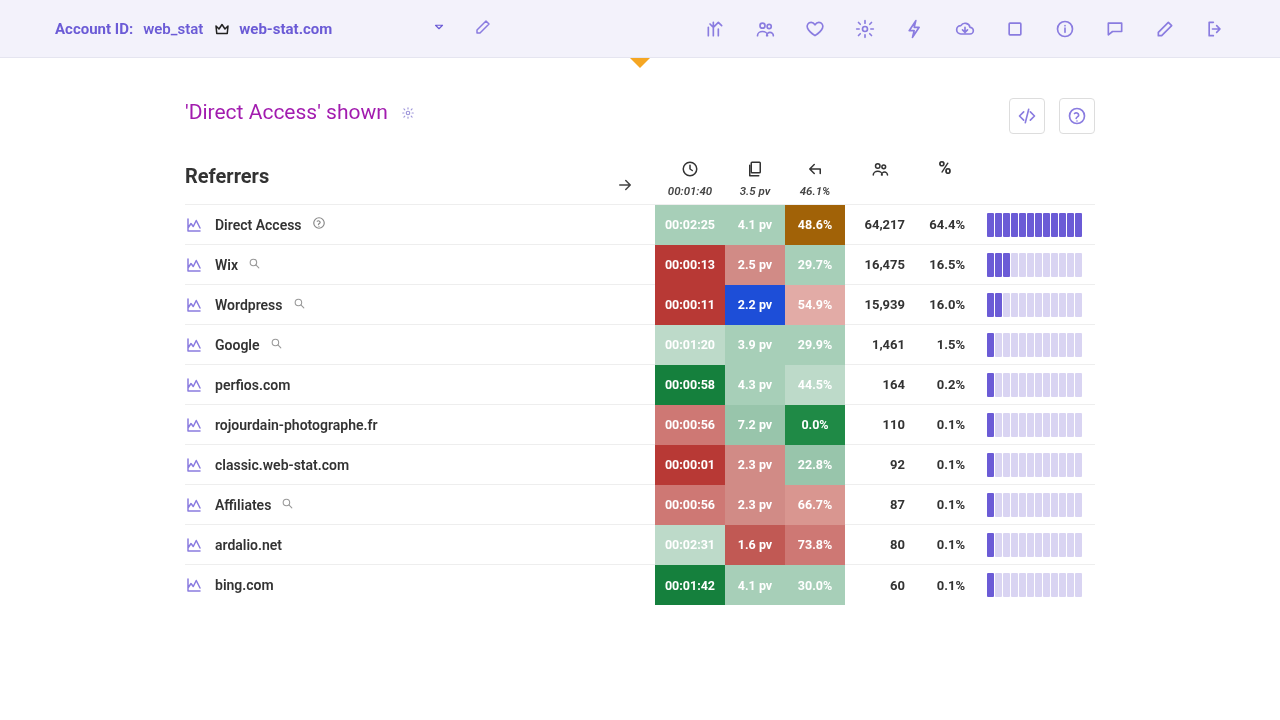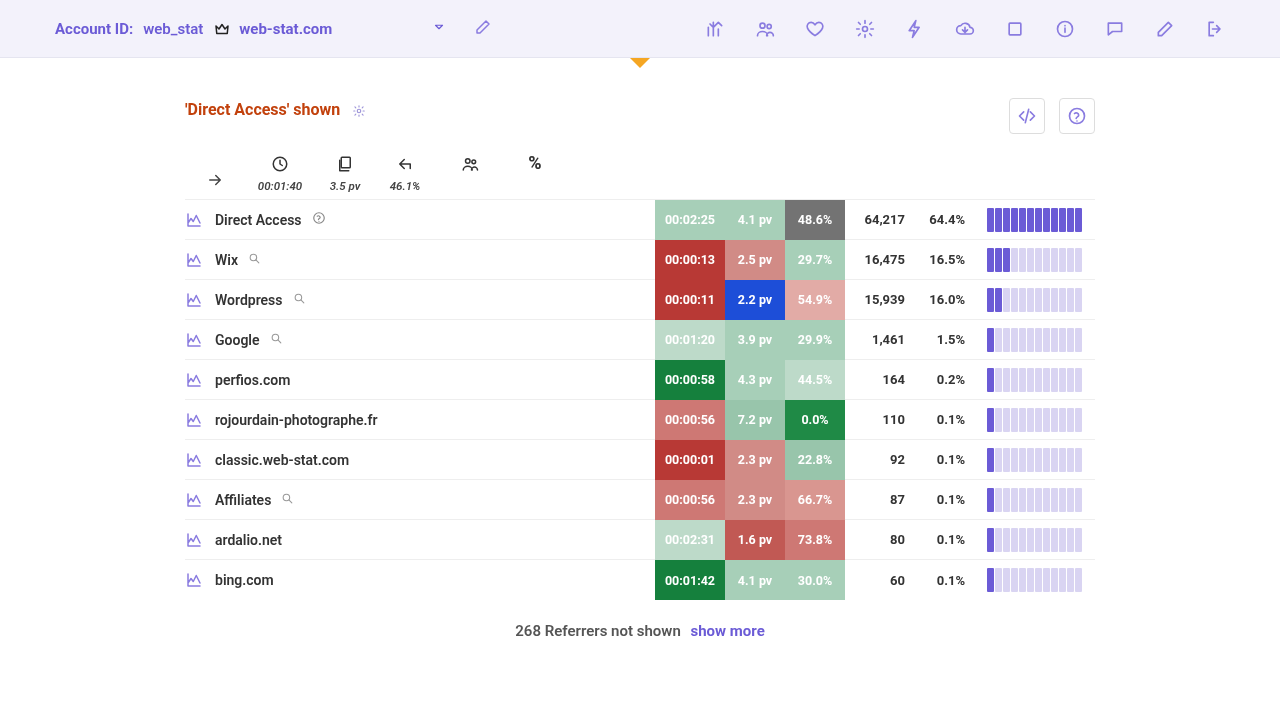--- a/index.html
+++ b/index.html
@@ -12,21 +12,21 @@
   .site-name { color: #6b5bd6; font-weight: 700; font-size: 15px; }
   .dd-caret { margin-left: 100px; color: #6b5bd6; cursor: pointer; }
   .edit-ico { margin-left: 28px; color: #8a7ce0; cursor: pointer; }
   .topbar-right { position: absolute; right: 55px; display: flex; gap: 30px; align-items: center; }
   .top-ico { color: #8a7ce0; cursor: pointer; display: inline-flex; }
   .top-ico svg { width: 20px; height: 20px; }
   .notch { position: absolute; left: 50%; top: 58px; transform: translateX(-50%); width: 0; height: 0; border-left: 10px solid transparent; border-right: 10px solid transparent; border-top: 10px solid #f5a623; }
   
   .content { padding: 40px 185px 0 185px; position: relative; }
   .title { font-weight: 800; font-size: 26px; letter-spacing: 0.5px; color: #1a1a2e; }
-  .subtitle { color: #c2410c; font-weight: 700; font-size: 16px; margin-top: 2px; }
+  .subtitle { color: #a21caf; font-weight: 400; font-size: 21px; margin-top: 2px; }
   .sub-gear { margin-left: 8px; color: #9e95d9; cursor: pointer; display: inline-flex; vertical-align: middle;}
   .header-actions { position: absolute; right: 185px; top: 40px; display: flex; gap: 14px; }
   .header-box { width: 36px; height: 36px; border: 1px solid #ddd; border-radius: 4px; display: flex; align-items: center; justify-content: center; color: #8a7ce0; cursor: pointer; }
   
   .table-header { display: flex; align-items: flex-end; margin-top: 32px; border-bottom: 1px solid #eee; padding-bottom: 6px;}
   .th-left { flex: 1; font-weight: 700; font-size: 20px; color: #333; padding-bottom: 10px;}
   .th-arrow { width: 60px; text-align: center; color: #444; font-size: 18px; align-self: center; padding-top: 20px;}
   .th-col { width: 60px; text-align: center; }
   .th-col.wide { width: 70px; }
   .th-ico { color: #333; font-size: 18px; display:flex; justify-content:center; margin-bottom: 6px;}
@@ -151,20 +151,21 @@
       </div>
     <div class="header-box">
         <svg width="20" height="20" viewBox="0 0 24 24">
           <circle cx="12" cy="12" r="9"></circle>
           <path d="M9 9a3 3 0 015 2c0 2-3 2-3 4M12 18v.01"></path>
         </svg>
       </div>
   </div>
 
   <div class="table-header">
+    <div class="th-left">Referrers</div>
     <div class="th-arrow"><svg width="18" height="18" viewBox="0 0 24 24">
           <path d="M5 12h14M13 6l6 6-6 6"></path>
         </svg></div>
     <div class="th-col wide">
       <div class="th-ico">
           <svg width="18" height="18" viewBox="0 0 24 24">
             <circle cx="12" cy="12" r="9"></circle>
             <path d="M12 7v5l3 2"></path>
           </svg>
         </div>
@@ -216,21 +217,21 @@
         <div class="r-name">
           <span>Direct Access</span>
           <span class="qmark"><svg width="14" height="14" viewBox="0 0 24 24">
               <circle cx="12" cy="12" r="9"></circle>
               <path d="M9 9a3 3 0 015 2c0 2-3 2-3 4M12 18v.01"></path>
             </svg></span>
         </div>
         <div class="r-arrow-spacer"></div>
         <div class="cell wide" style="background:#a7cfb8">00:02:25</div>
         <div class="cell" style="background:#a7cfb8">4.1 pv</div>
-        <div class="cell" style="background:#737373">48.6%</div>
+        <div class="cell" style="background:#a16207">48.6%</div>
         <div class="cell wide plain">64,217</div>
         <div class="cell plain">64.4%</div>
         <div class="spark">
           <span style="background:#6b5bd6"></span>
           <span style="background:#6b5bd6"></span>
           <span style="background:#6b5bd6"></span>
           <span style="background:#6b5bd6"></span>
           <span style="background:#6b5bd6"></span>
           <span style="background:#6b5bd6"></span>
           <span style="background:#6b5bd6"></span>
@@ -522,17 +523,13 @@
           <span style="background:#d9d4f2"></span>
           <span style="background:#d9d4f2"></span>
           <span style="background:#d9d4f2"></span>
           <span style="background:#d9d4f2"></span>
           <span style="background:#d9d4f2"></span>
           <span style="background:#d9d4f2"></span>
         </div>
       </div>
     </div>
 
-  <div class="footer-note">
-    <span>268 Referrers not shown</span>
-    <a>show more</a>
-  </div>
 </div>
 
 </body></html>

